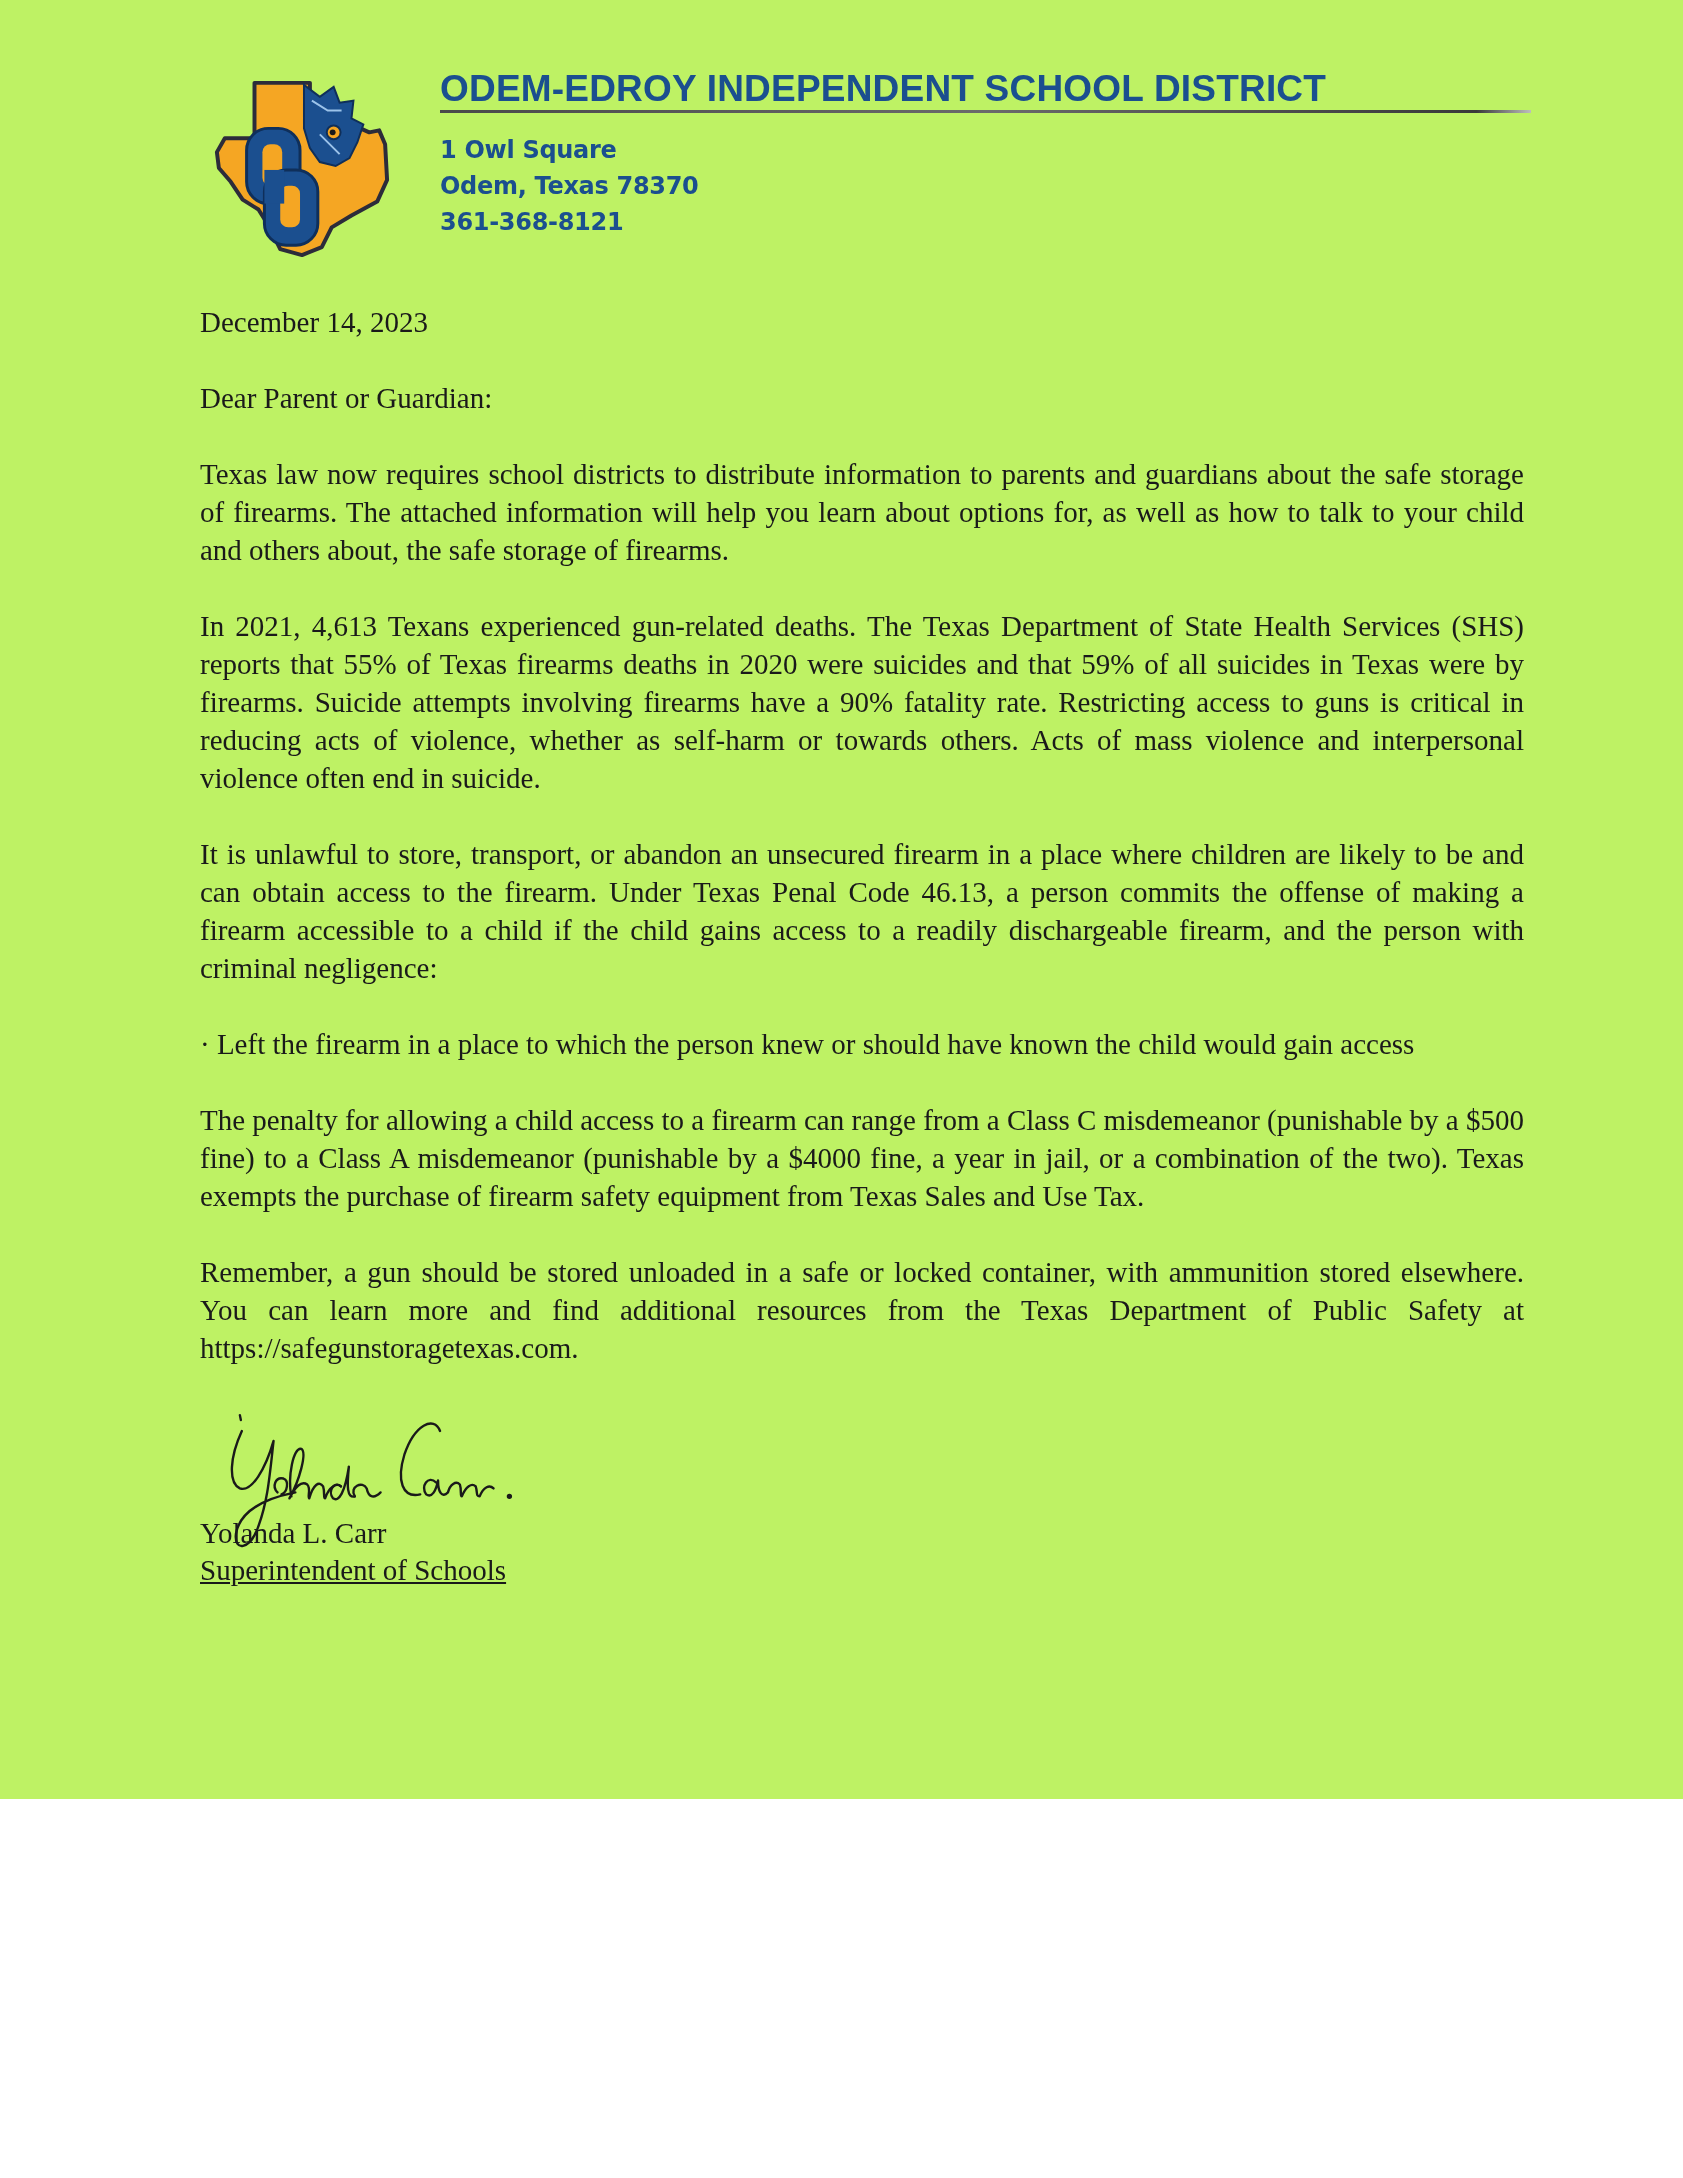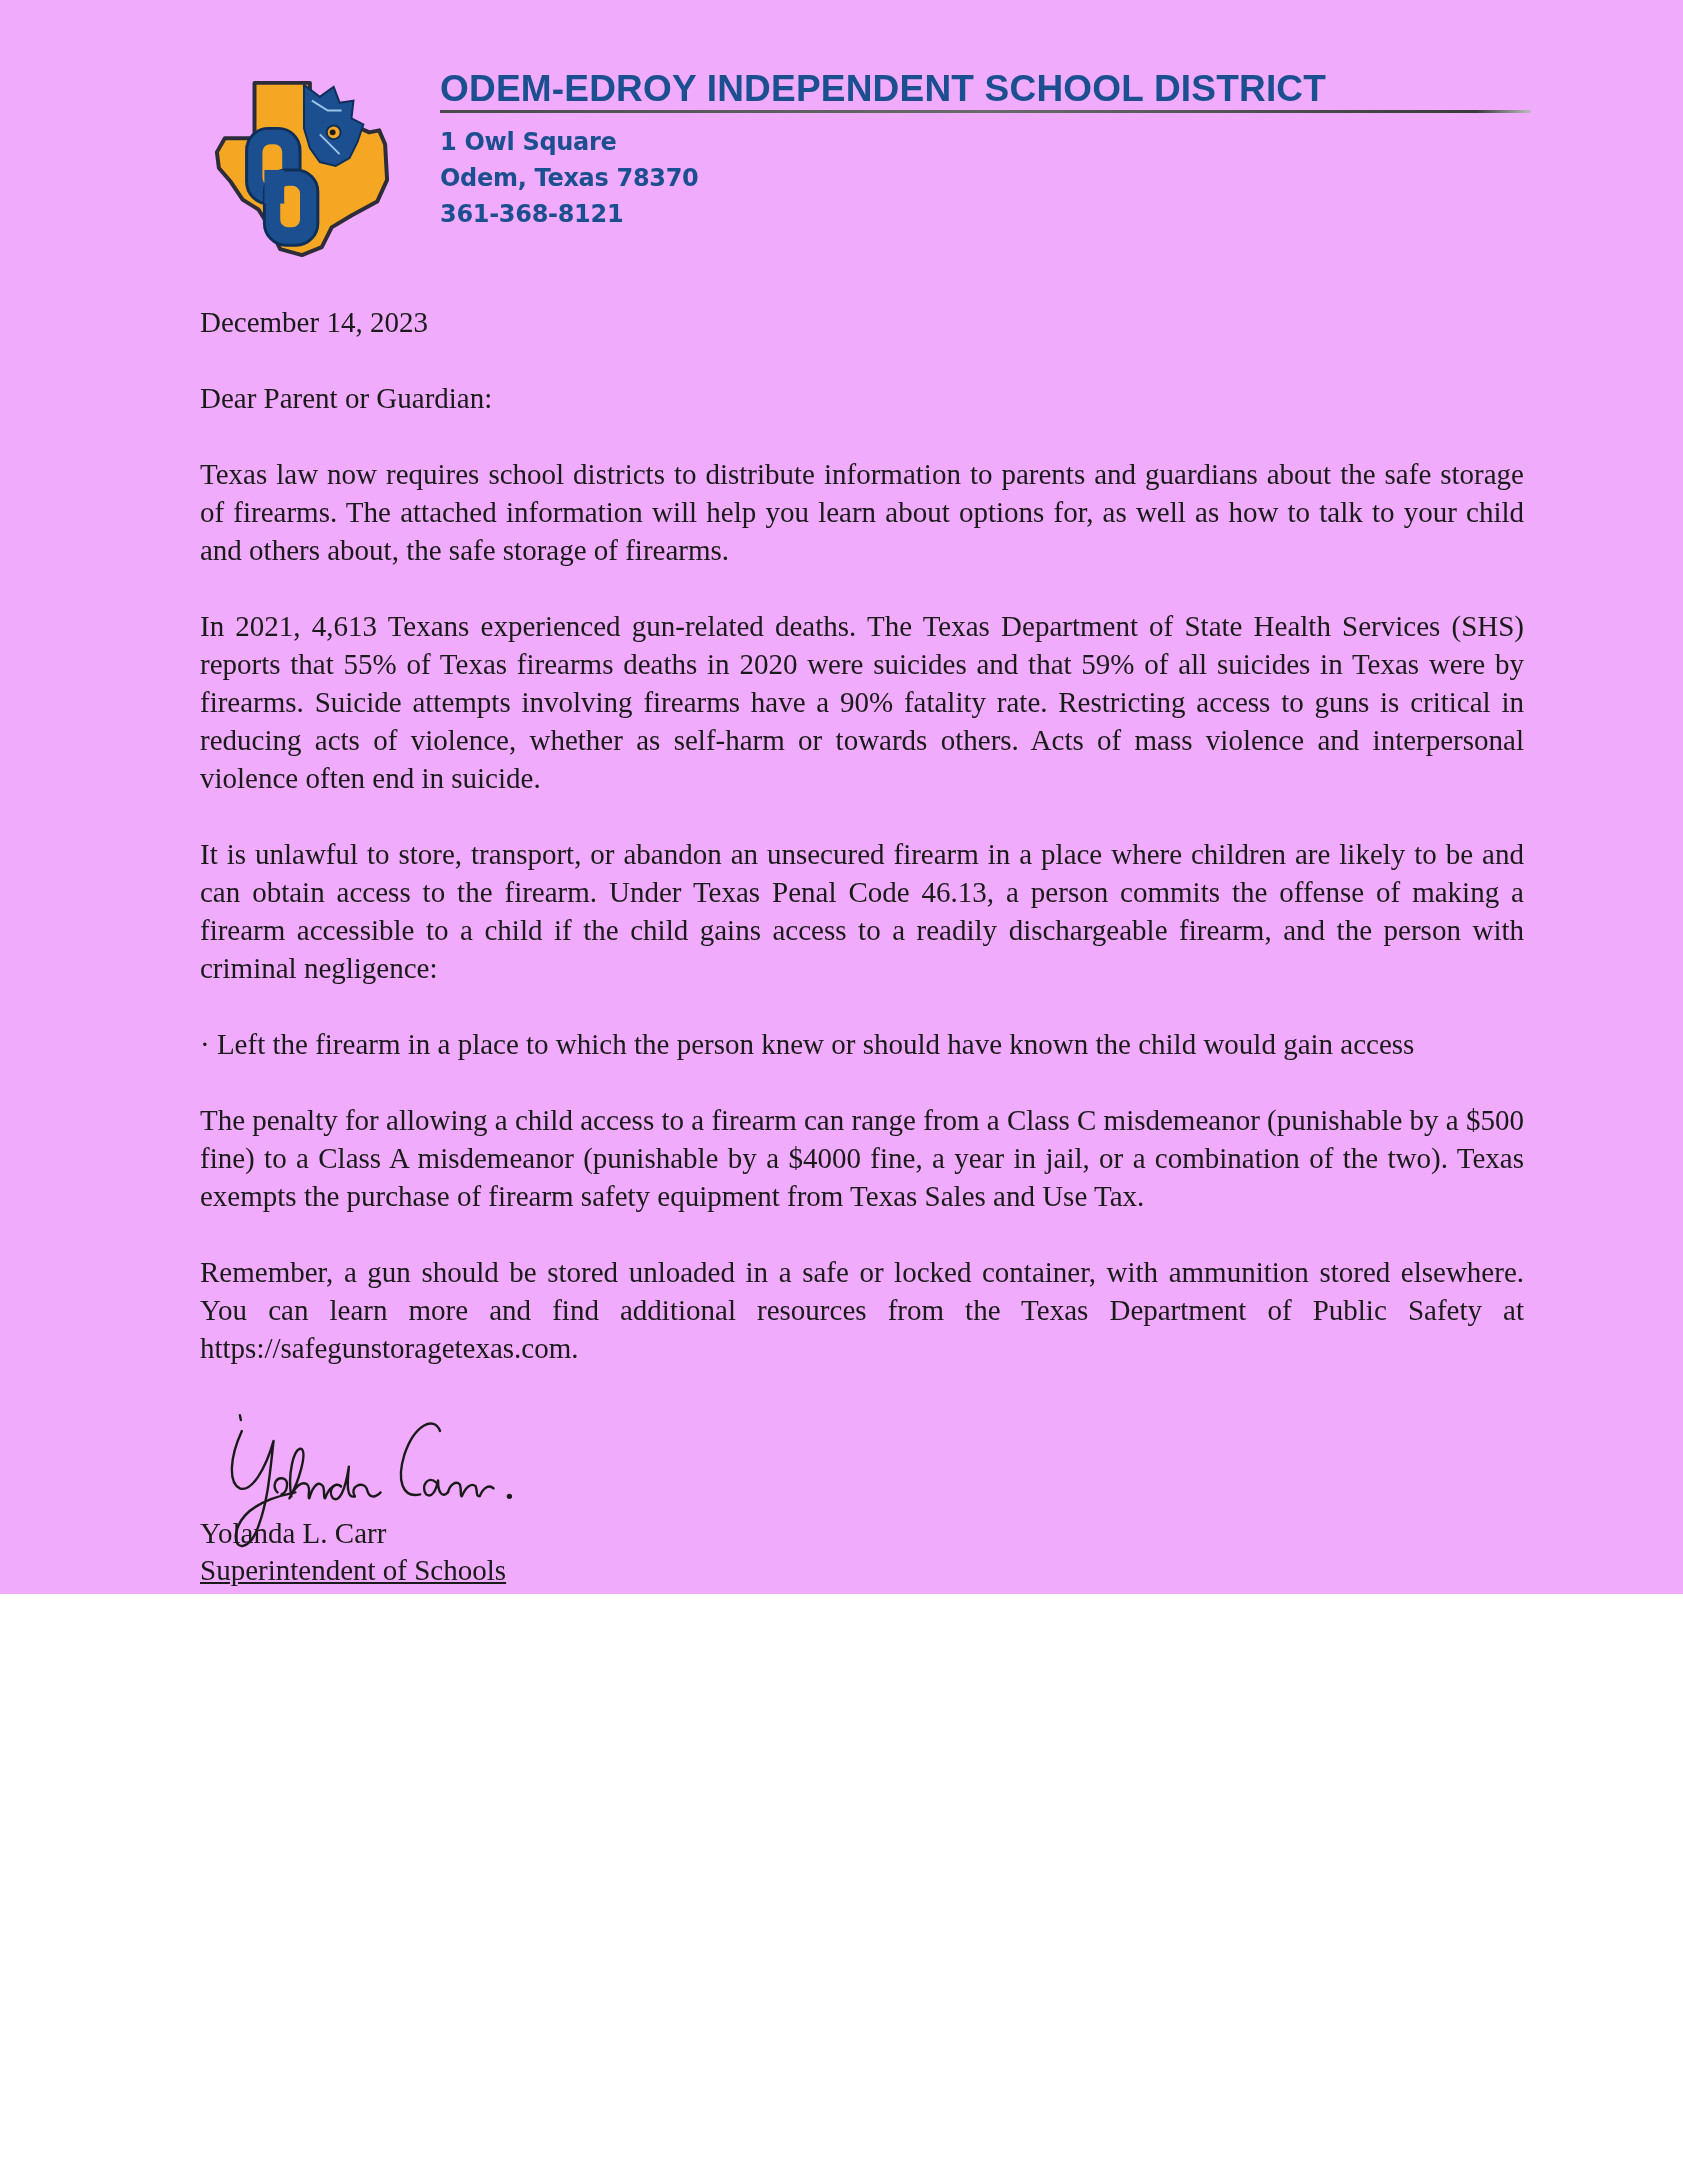--- a/index.html
+++ b/index.html
@@ -1,31 +1,31 @@
 <!DOCTYPE html>
 <html><head>
 <meta charset="utf-8">
 <style>
   html, body { margin: 0; padding: 0; background: #ffffff; }
   body { width: 1683px; height: 2178px; position: relative; overflow: hidden; color: #1a1a1a; }
-  .page { position: absolute; left: 0; top: 0; width: 1683px; height: 1594px; background: #f0abfc; }
+  .page { position: absolute; left: 0; top: 0; width: 1683px; height: 1799px; background: #bef264; }
 
   
   .logo { position: absolute; left: 203px; top: 71px; width: 198px; height: 188px; }
   .district-title {
     position: absolute; left: 440px; top: 67px;
     font-family: "Liberation Sans", sans-serif; font-weight: bold;
     font-size: 37px; letter-spacing: 0.2px; color: #1b4f8f; white-space: nowrap;
     line-height: 44px;
   }
   .header-rule {
     position: absolute; left: 440px; top: 110px; width: 1091px; height: 3px;
     background: linear-gradient(to right, #4a4a4a 0%, #6b6b6b 50%, #3a3a3a 95%, #bdbdbd 100%);
   }
-  .address { position: absolute; left: 440px; top: 124px;
+  .address { position: absolute; left: 440px; top: 132px;
     font-family: "DejaVu Sans", sans-serif; font-weight: bold; font-size: 24px;
     color: #1b4f8f; line-height: 36px; }
   .address div { white-space: nowrap; letter-spacing: -0.3px; }
 
   
   .letter {
     position: absolute; left: 200px; top: 303px; width: 1324px;
     font-family: "Liberation Serif", serif; font-size: 29px; line-height: 38px;
     color: #1a1a1a;
   }

